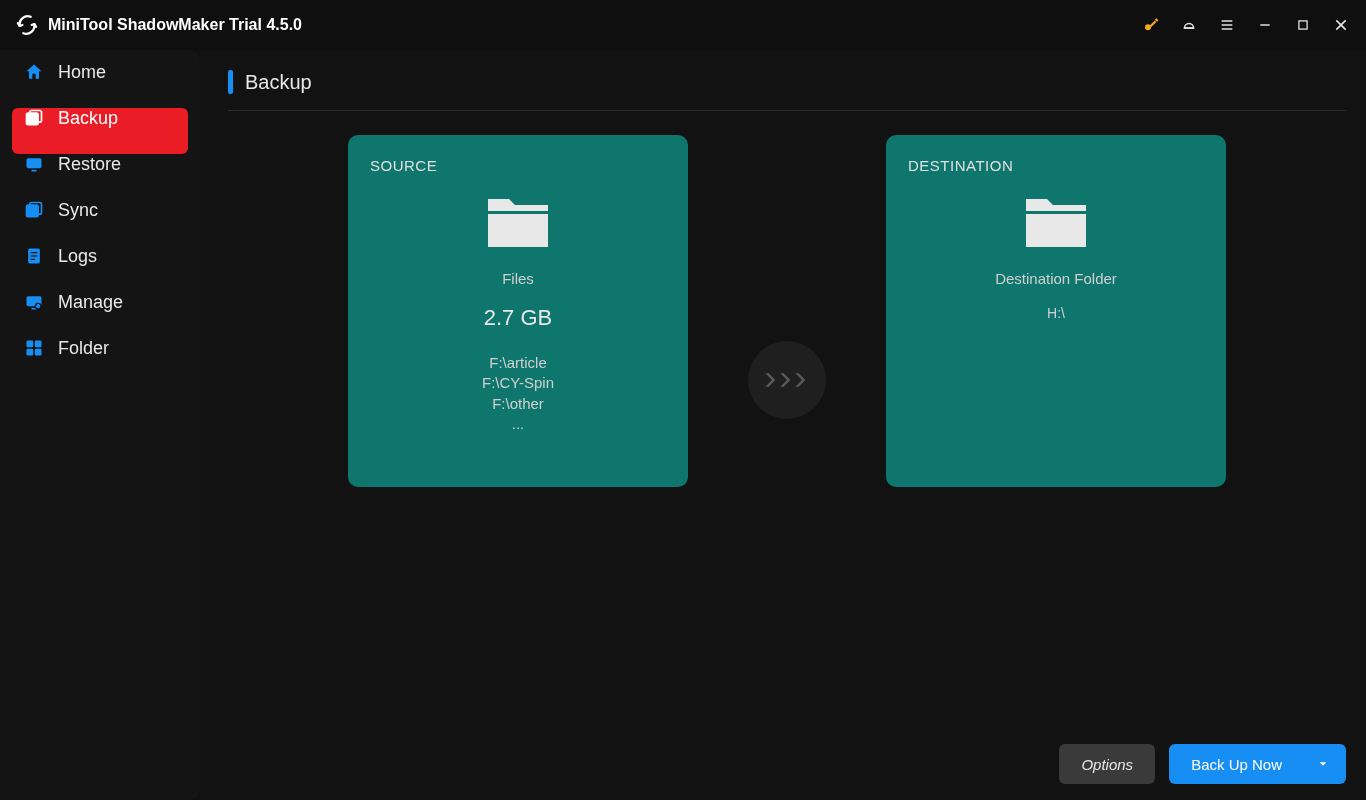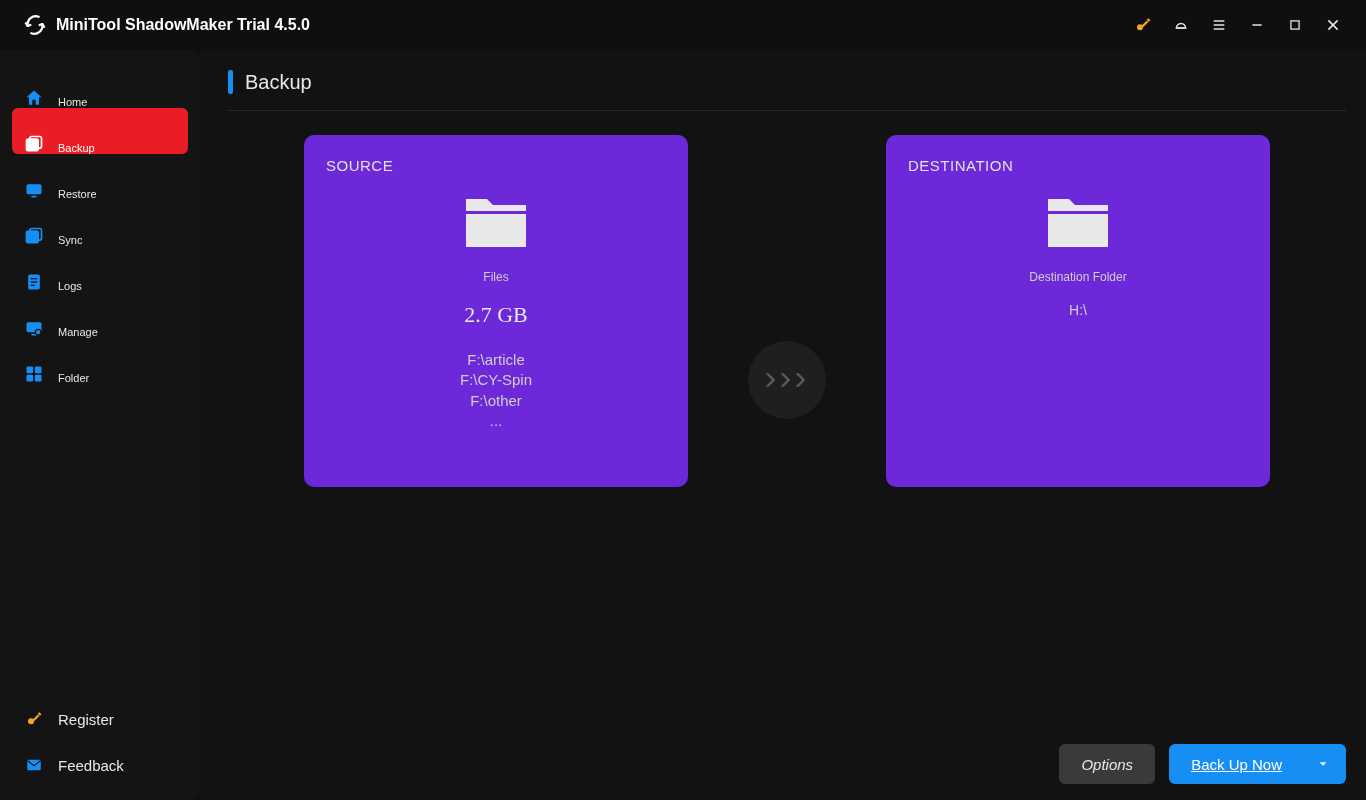--- a/index.html
+++ b/index.html
@@ -1,55 +1,55 @@
 <!DOCTYPE html>
 <html><head>
 <meta charset="utf-8">
 <style>
   * { margin:0; padding:0; box-sizing:border-box; font-family:"Segoe UI",Arial,sans-serif; }
   body { width:1366px; height:800px; background:#0f0f0f; color:#e5e5e5; overflow:hidden; }
   
-  .titlebar { height:50px; background:#0f0f0f; display:flex; align-items:center; padding:0 24px; justify-content:space-between; }
+  .titlebar { height:50px; background:#0f0f0f; display:flex; align-items:center; padding:0 16px; justify-content:space-between; }
   .title-left { display:flex; align-items:center; gap:10px; }
   .logo-icon { width:22px; height:22px; color:#fff; display:flex; align-items:center; justify-content:center; }
   .app-title { font-size:16px; font-weight:600; color:#fff; }
   .title-right { display:flex; align-items:center; gap:20px; }
   .tbicon { width:18px; height:18px; color:#e5e5e5; cursor:pointer; display:flex; align-items:center; justify-content:center; }
   .tbicon.key { color:#f5a623; }
   
   .body { display:flex; height:750px; }
   .sidebar { width:200px; background:#141414; display:flex; flex-direction:column; padding:12px 0 14px 0; border-top-right-radius:10px; border-bottom-right-radius:10px;}
   .nav { display:flex; flex-direction:column; gap:0; padding:0 12px; }
-  .snav-item { height:46px; display:flex; align-items:flex-end; gap:14px; padding:0 12px; font-size:11px; color:#e8e8e8; cursor:pointer; border-radius:6px; }
+  .snav-item { height:46px; display:flex; align-items:flex-start; gap:14px; padding:0 12px; font-size:18px; color:#e8e8e8; cursor:pointer; border-radius:6px; }
   .snav-item.active { background:#ea1c26; color:#fff; }
   .snav-item .icon { width:20px; height:20px; display:flex; align-items:center; justify-content:center; color:#168ef4; }
   .snav-item.active .icon { color:#fff; }
   .sidebar-bottom { margin-top:auto; padding:0 12px; display:flex; flex-direction:column; gap:4px; }
   .sbot-item { height:42px; display:flex; align-items:center; gap:14px; padding:0 12px; font-size:15px; color:#e8e8e8; cursor:pointer; border-radius:6px;}
   .sbot-item .icon { width:20px; height:20px; display:flex; align-items:center; justify-content:center; }
   
   .main { flex:1; background:#121212; padding:20px 20px 16px 28px; display:flex; flex-direction:column; }
   .page-head { display:flex; align-items:center; gap:12px; padding-bottom:16px; border-bottom:1px solid #2a2a2a; }
   .accent-bar { width:5px; height:24px; background:#168ef4; border-radius:2px; }
   .page-title { font-size:20px; font-weight:400; color:#e8e8e8; }
   .cards { display:flex; align-items:flex-start; gap:60px; justify-content:center; padding-top:24px; }
-  .card { width:384px; height:352px; background:#6d28d9; border-radius:10px; padding:22px 22px 20px 22px; display:flex; flex-direction:column; align-items:center; text-align:center; cursor:pointer; }
+  .card { width:340px; height:352px; background:#0f766e; border-radius:10px; padding:22px 22px 20px 22px; display:flex; flex-direction:column; align-items:center; text-align:center; cursor:pointer; }
   .card-header { align-self:flex-start; font-size:15px; letter-spacing:0.5px; color:#e0e0e0; margin-bottom:12px; }
   .folder-icon { width:72px; height:60px; margin-top:4px; margin-bottom:20px; color:#e8e8e8; }
-  .card-subtitle { font-size:12px; color:#cfcfcf; margin-bottom:18px; }
-  .card-size { font-size:22px; color:#e8e8e8; margin-bottom:22px;font-family:Liberation Serif, serif; }
+  .card-subtitle { font-size:15px; color:#cfcfcf; margin-bottom:18px; }
+  .card-size { font-size:22px; color:#e8e8e8; margin-bottom:22px; }
   .card-paths { font-size:15px; color:#cfcfcf; line-height:1.35; }
   .card-free { font-size:20px; color:#e8e8e8; margin-bottom:22px; }
   .card-drive { font-size:14px; color:#cfcfcf; }
   .arrow-between { width:78px; height:78px; border-radius:50%; background:#1f1f1f; display:flex; align-items:center; justify-content:center; color:#5a5a5a; align-self:center; margin-top:138px;}
   
   .footer { margin-top:auto; display:flex; justify-content:flex-end; gap:14px; }
   .btn { height:40px; border:none; border-radius:6px; font-size:15px; color:#e8e8e8; cursor:pointer; display:flex; align-items:center; }
   .btn-options { background:#3a3a3a; padding:0 22px;font-style:italic; }
-  .btn-primary { background:#168ef4; color:#fff; padding:0 18px 0 22px; gap:30px;text-decoration:underline; }
+  .btn-primary { background:#168ef4; color:#fff; padding:0 18px 0 22px; gap:30px; }
   .caret { width:10px; height:10px; display:flex; align-items:center; justify-content:center; margin-left:6px; }
   svg { display:block; }
 </style>
 </head>
 <body>
 
 <div class="titlebar">
   <div class="title-left">
     <span class="logo-icon">
       <svg viewBox="0 0 24 24" width="22" height="22" fill="none" stroke="currentColor" stroke-width="2.4" stroke-linecap="round">
@@ -170,41 +170,20 @@
               <rect x="3" y="3" width="8" height="8" rx="1.5"></rect>
               <rect x="13" y="3" width="8" height="8" rx="1.5"></rect>
               <rect x="3" y="13" width="8" height="8" rx="1.5"></rect>
               <rect x="13" y="13" width="8" height="8" rx="1.5"></rect>
             </svg>
         </span>
         <span>Folder</span>
       </div>
     </div>
 
-    <div class="sidebar-bottom">
-      <div class="sbot-item">
-        <span class="icon" style="color:#f5a623">
-          <svg viewBox="0 0 24 24" width="18" height="18" fill="currentColor">
-              <circle cx="8" cy="15" r="4"></circle>
-              <rect x="10" y="13" width="10" height="3" transform="rotate(-45 10 13)"></rect>
-              <rect x="17" y="5" width="3" height="4" transform="rotate(-45 17 5)"></rect>
-            </svg>
-        </span>
-        <span>Register</span>
-      </div>
-      <div class="sbot-item">
-        <span class="icon" style="color:#168ef4">
-          <svg viewBox="0 0 24 24" width="18" height="18" fill="currentColor">
-              <rect x="3" y="5" width="18" height="14" rx="1"></rect>
-              <path d="M3 6 L12 13 L21 6" fill="none" stroke="#141414" stroke-width="1.5"></path>
-            </svg>
-        </span>
-        <span>Feedback</span>
-      </div>
-    </div>
   </div>
 
   <div class="main">
     <div class="page-head">
       <span class="accent-bar"></span>
       <span class="page-title">Backup</span>
     </div>
 
     <div class="cards">
 

